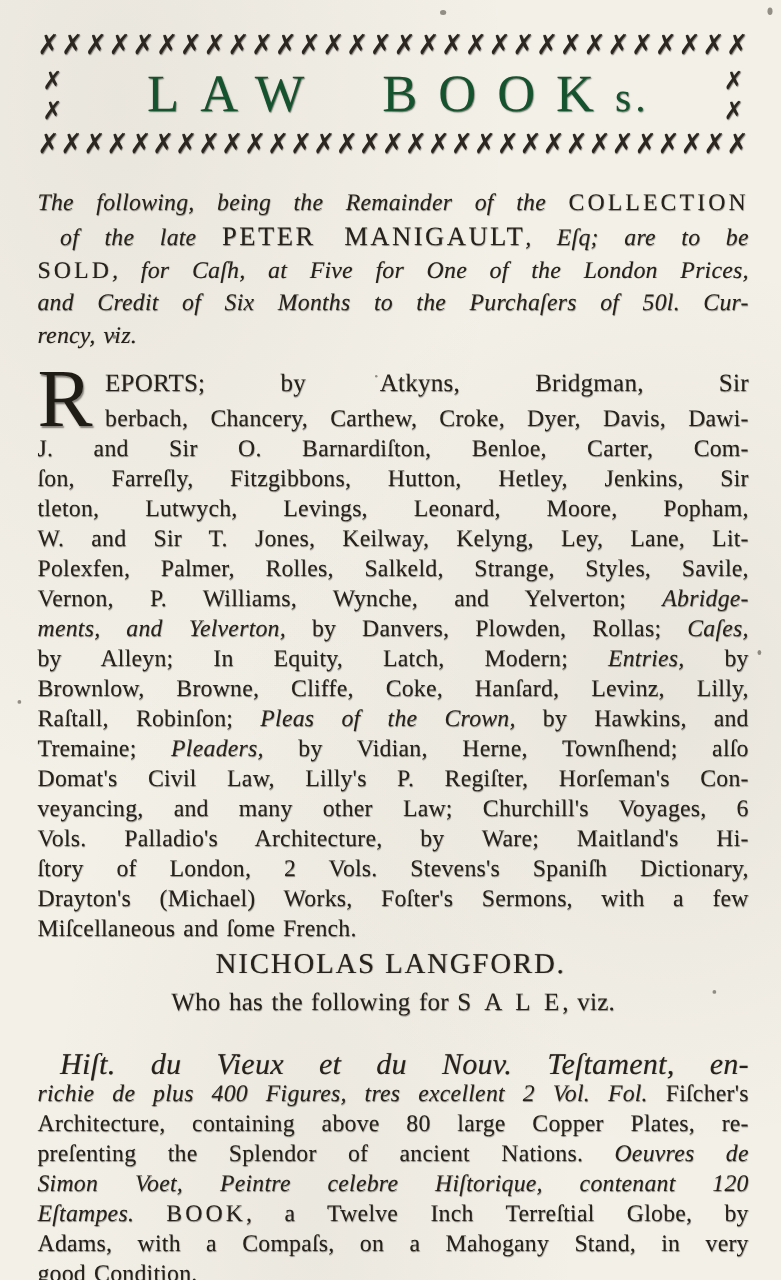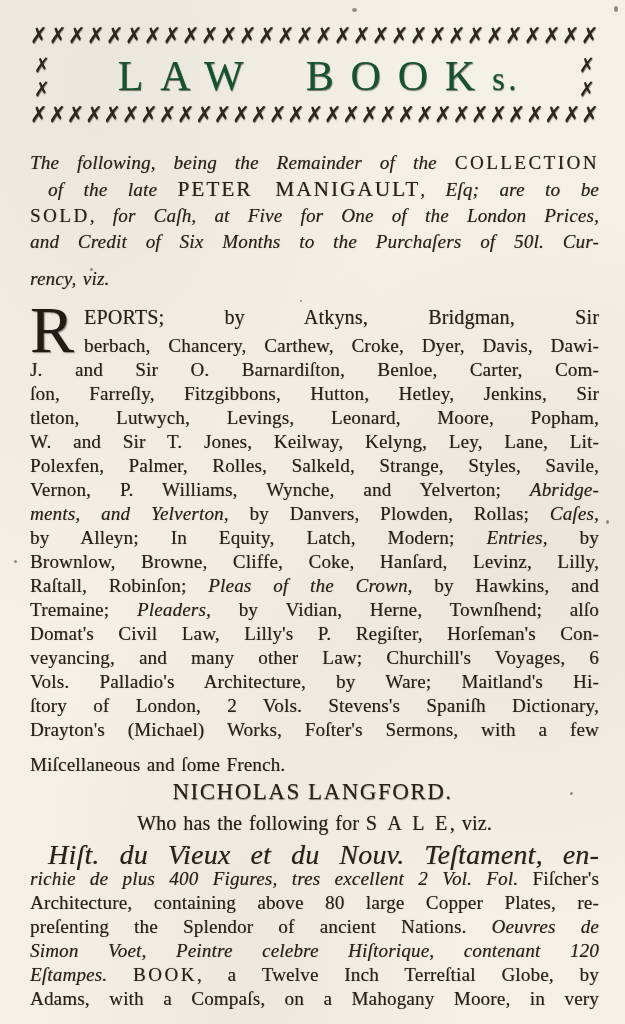--- a/index.html
+++ b/index.html
@@ -48,25 +48,25 @@
   .masthead-title .title-tail { font-size: 33px; letter-spacing: 0.1em; }
 
   
   .tline {
     font-size: 19px; line-height: 24px;
     text-align: justify; text-align-last: justify;
     white-space: nowrap;
     letter-spacing: 0.2px; word-spacing: 1.5px;
     text-shadow: 0.4px 0.4px 0.7px rgba(38,34,27,0.5);
   }
-  .tline.nojust { text-align: right; text-align-last: left; margin-top: 11px; }
+  .tline.nojust { text-align: right; text-align-last: left; }
   .tline.center { text-align: center; text-align-last: center; }
   .tline.ind { padding-left: 18px; }
   .tline.big { font-size: 20px; line-height: 33px; }
-  .tline.bigit { font-size: 28px; line-height: 30px; font-family: Liberation Serif, serif; }
+  .tline.bigit { font-size: 24px; line-height: 30px; font-family: Liberation Serif, serif; }
   .seg-i { font-style: italic; }
   .seg-caps { letter-spacing: 2.5px; font-style: normal; }
   .seg-name { letter-spacing: 2px; font-size: 1.12em; font-style: normal; }
 
   .intro { margin-bottom: 9px; }
   .intro .tline { font-style: italic; font-size: 19px; line-height: 26px; }
 
   .main-para { margin-bottom: 2px; }
   .dropcap {
     float: left;
@@ -76,21 +76,21 @@
     text-shadow: 1px 1px 1.2px rgba(31,27,21,0.5);
   }
 
   .signature {
     text-align: center;
     font-size: 23px; line-height: 26px;
     letter-spacing: 1.5px;
     padding-right: 4px;
     text-shadow: 0.5px 0.5px 0.8px rgba(38,34,27,0.55);
   }
-  .sale-line { margin: 4px 0 6px 0; }
+  .sale-line { margin: 4px 0 24px 0; }
   .sale-line .tline { font-size: 20px; line-height: 28px; }
 
   .second-para { margin-top: 2px; }
   .second-para .tline { line-height: 24px; }
 
   .bottom-rule {
     margin: 9px 4px 0 6px;
     height: 4px;
     background: repeating-linear-gradient(90deg,
       #2e2923 0px, #2e2923 50px,
@@ -230,21 +230,21 @@
       <div class="tline center"><span>Who has the following for </span><span class="seg-caps">S A L E</span><span>, viz.</span></div>
     </div>
 
   <div class="second-para">
       <div class="tline bigit ind"><span class="seg-i">Hiſt. du Vieux et du Nouv. Teſtament, en-</span></div>
       <div class="tline"><span class="seg-i">richie de plus 400 Figures, tres excellent 2 Vol. Fol. </span><span>Fiſcher's</span></div>
       <div class="tline"><span>Architecture, containing above 80 large Copper Plates, re-</span></div>
       <div class="tline"><span>preſenting the Splendor of ancient Nations. </span><span class="seg-i">Oeuvres de</span></div>
       <div class="tline"><span class="seg-i">Simon Voet, Peintre celebre Hiſtorique, contenant 120</span></div>
       <div class="tline"><span class="seg-i">Eſtampes.</span><span> </span><span class="seg-caps">BOOK</span><span>, a Twelve Inch Terreſtial Globe, by</span></div>
-      <div class="tline"><span>Adams, with a Compaſs, on a Mahogany Moore, in very</span></div>
+      <div class="tline"><span>Adams, with a Compaſs, on a Mahogany Stand, in very</span></div>
       <div class="tline nojust"><span>good Condition.</span></div>
     </div>
 
   <div class="bottom-rule"></div>
 
 </div>
 
 <div class="specks">
   <span class="speck" style="left:352px; top:8px;  width:5px; height:4px;"></span>
   <span class="speck" style="left:614px; top:6px;  width:4px; height:6px;"></span>

